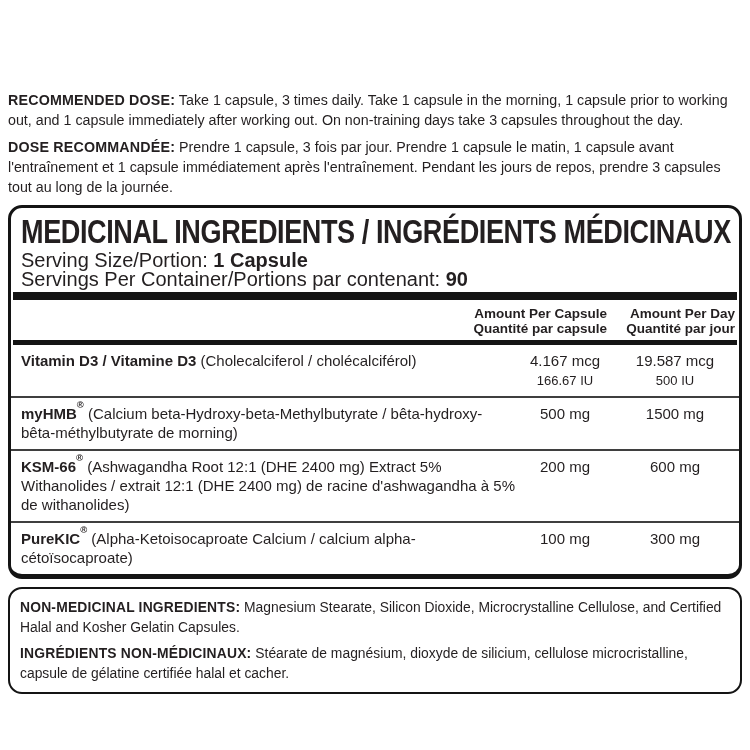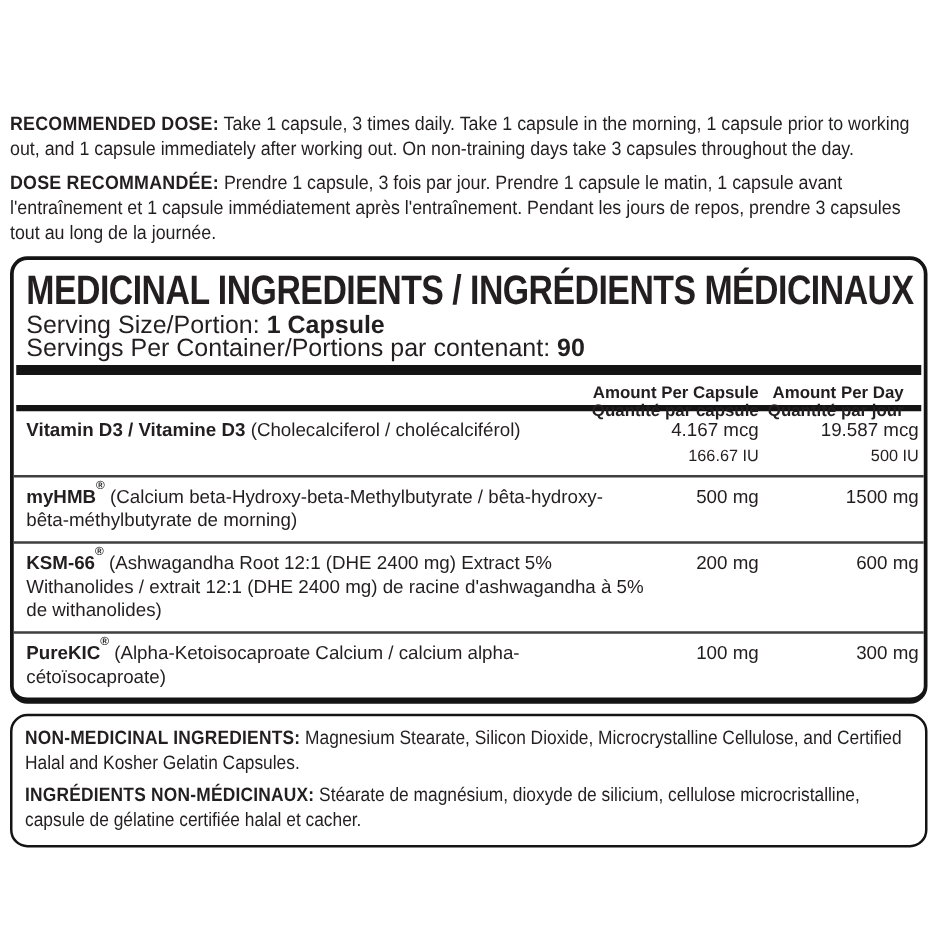--- a/index.html
+++ b/index.html
@@ -36,45 +36,45 @@
     letter-spacing: -0.5px;
     white-space: nowrap;
     transform: scaleX(0.82);
     transform-origin: 0 50%;
   }
   .serving { margin: 1px 0 0 10px; font-size: 20px; line-height: 18px; }
   .serving b { font-weight: bold; }
 
   .black-bar { height: 8px; background: #141414; margin: 4px 2px 0 2px; }
 
-  .header-row { position: relative; height: 24px; }
+  .header-row { position: relative; height: 40px; }
   .col-head {
     position: absolute; top: 6px;
     font-size: 13.5px; font-weight: bold; line-height: 15px;
     text-align: right; white-space: nowrap;
   }
   .col-head.cap { right: 132px; }
-  .col-head.day { right: 16px; }
+  .col-head.day { right: 4px; }
 
   .thick-rule { height: 5px; background: #141414; margin: 0 2px; }
 
   .ing-row {
     display: grid;
     grid-template-columns: 1fr 84px 120px;
     column-gap: 8px;
     padding: 6px 4px 7px 10px;
   }
   .ing-row + .ing-row { border-top: 2px solid #3f3f3f; }
   .ing-name { font-size: 15px; line-height: 19px; }
   .ing-name b { font-weight: bold; }
   .ing-name sup {
     position: relative; top: -5px;
     font-size: 9.5px; font-weight: bold; line-height: 0;
   }
-  .amt { font-size: 15px; line-height: 19px; text-align: right; white-space: nowrap; }
+  .amt { font-size: 15px; line-height: 19px; text-align: center; white-space: nowrap; }
   .amt .sub { font-size: 13px; line-height: 16px; margin-top: 3px; }
 
   
   .panel.nonmed { margin-top: 8px; border-width: 2.5px; padding: 8px 10px 9px 10px; }
   .nonmed p {
     margin: 0;
     font-size: 15.5px;
     line-height: 20px;
     width: 792px;
     transform: scaleX(0.895);

